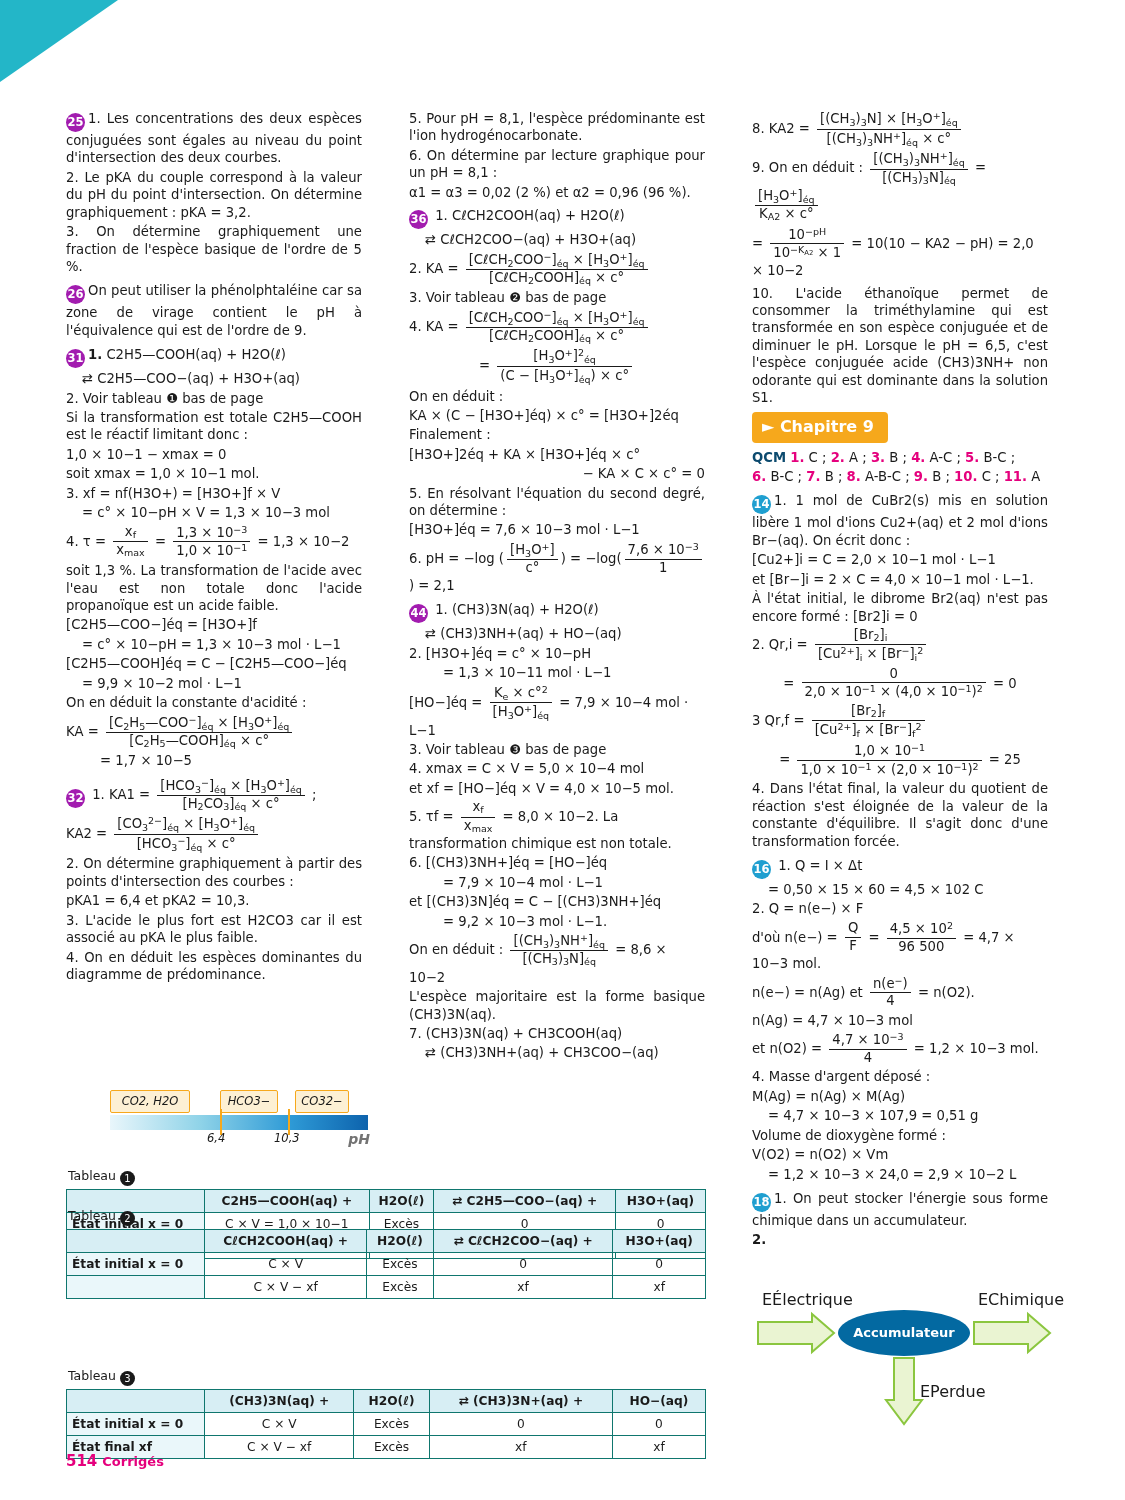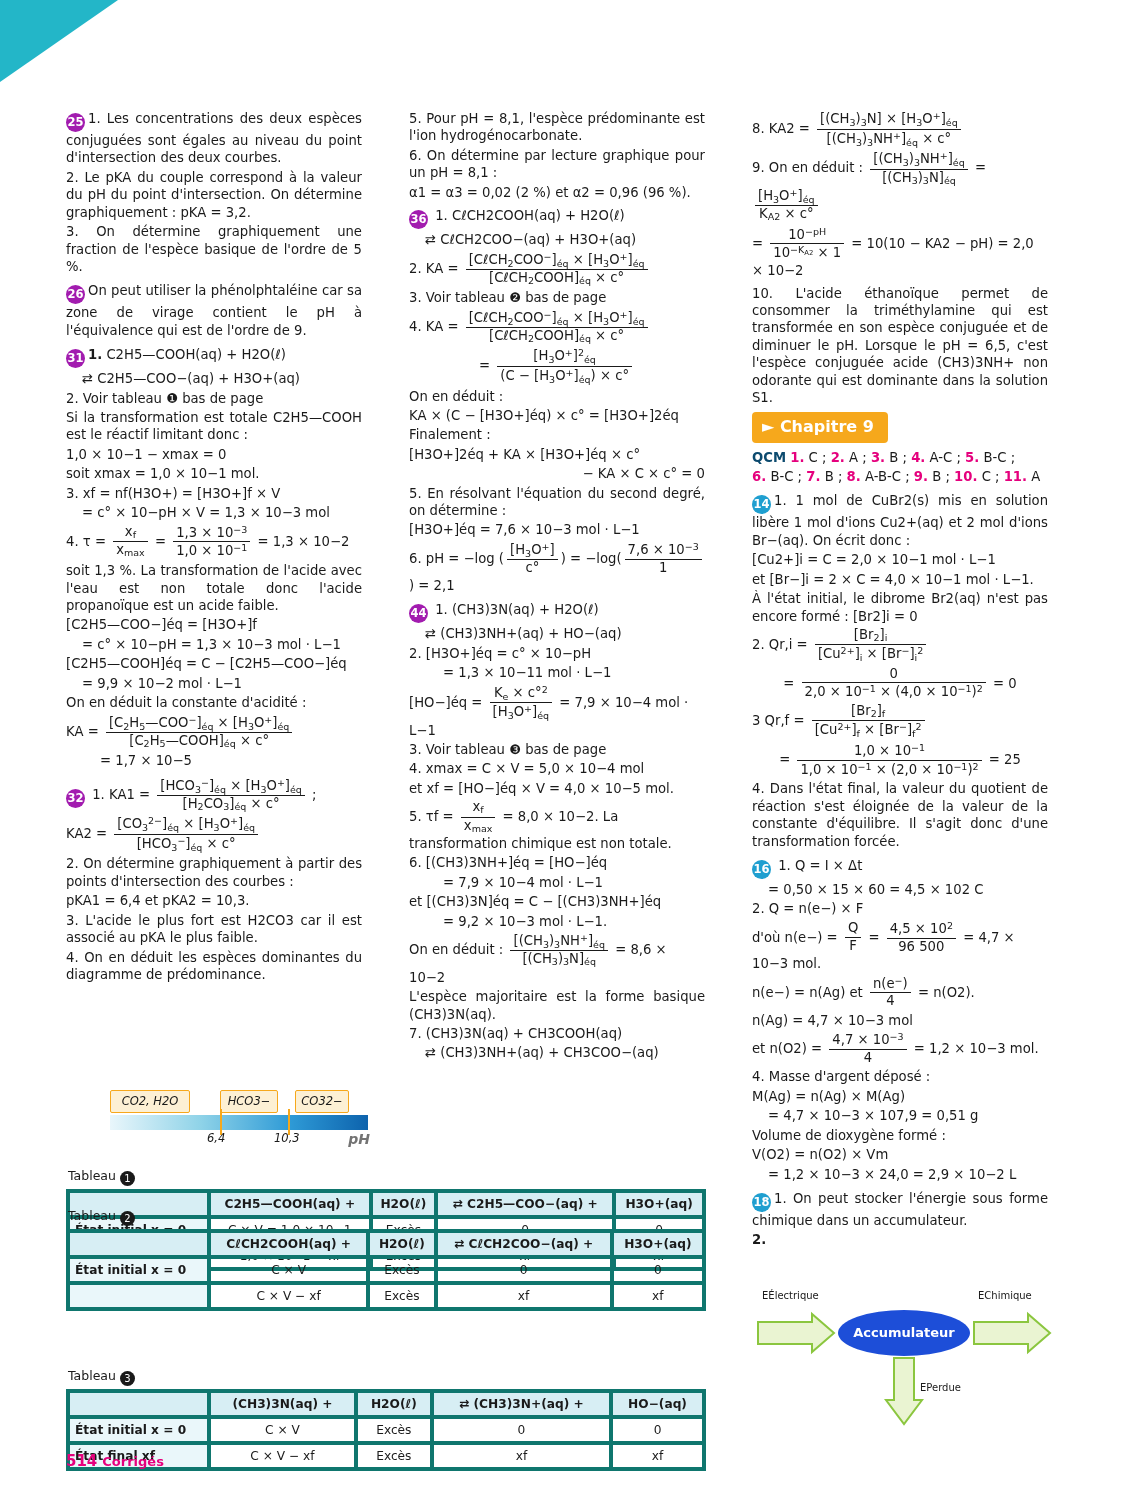--- a/index.html
+++ b/index.html
@@ -85,33 +85,33 @@
   }
   .phd .tick{position:absolute;top:-6px;width:1.5px;height:26px;background:#f6a81c;}
   .phd .labels{position:relative;height:16px;font-size:11.5px;}
   .phd .labels span{position:absolute;top:1px;}
   .phd .phlab{position:absolute;right:-2px;top:0px;color:#737373;font-weight:bold;font-size:14px;}
 
   
   .tbl-wrap{position:absolute;left:66px;width:640px;}
   .tbl-title{font-size:12.5px;margin:0 0 3px 2px;}
   table.rx{border-collapse:collapse;width:640px;font-size:12.2px;}
-  table.rx th,table.rx td{border:4px solid #0f766e;padding:4px 4px;text-align:center;}
+  table.rx th,table.rx td{border:1px solid #0f766e;padding:4px 4px;text-align:center;}
   table.rx thead th{background:#d7eef4;font-weight:bold;}
   table.rx td.first{background:#eaf7fa;text-align:left;padding-left:5px;font-weight:bold;width:128px;}
   table.rx td.empty{background:#eaf7fa;}
 
   
   .accu{position:absolute;left:752px;top:1282px;width:300px;height:150px;}
   .accu .oval{
     position:absolute;left:86px;top:28px;width:132px;height:46px;
-    background:#1d4ed8;border-radius:50%/50%;
+    background:#0369a1;border-radius:50%/50%;
     color:#fff;font-size:13px;font-weight:bold;text-align:center;line-height:46px;
   }
-  .lbl{position:absolute;font-size:10px;}
+  .lbl{position:absolute;font-size:16px;}
 
   
   .footer{
     position:absolute;left:66px;bottom:30px;font-size:13px;
   }
   .footer .pg{color:#e5007d;font-weight:bold;font-size:15px;}
   .footer .tx{color:#e5007d;font-weight:bold;margin-left:5px;}
 </style>
 </head>
 <body>

